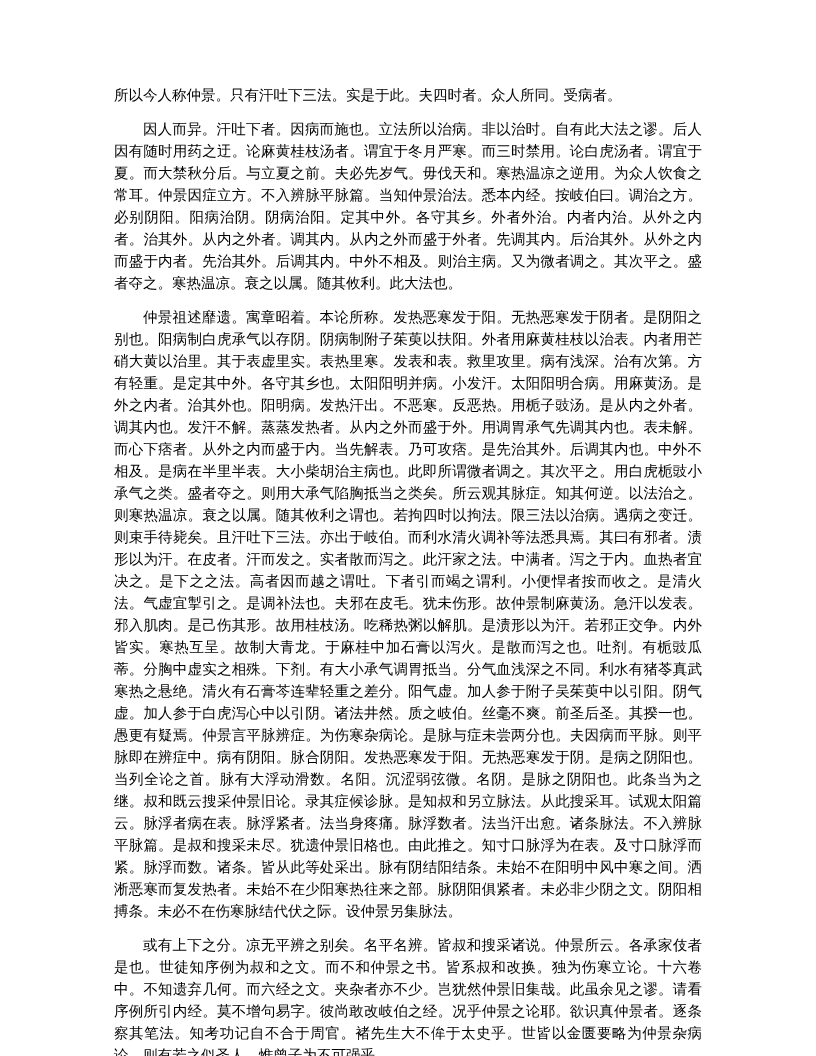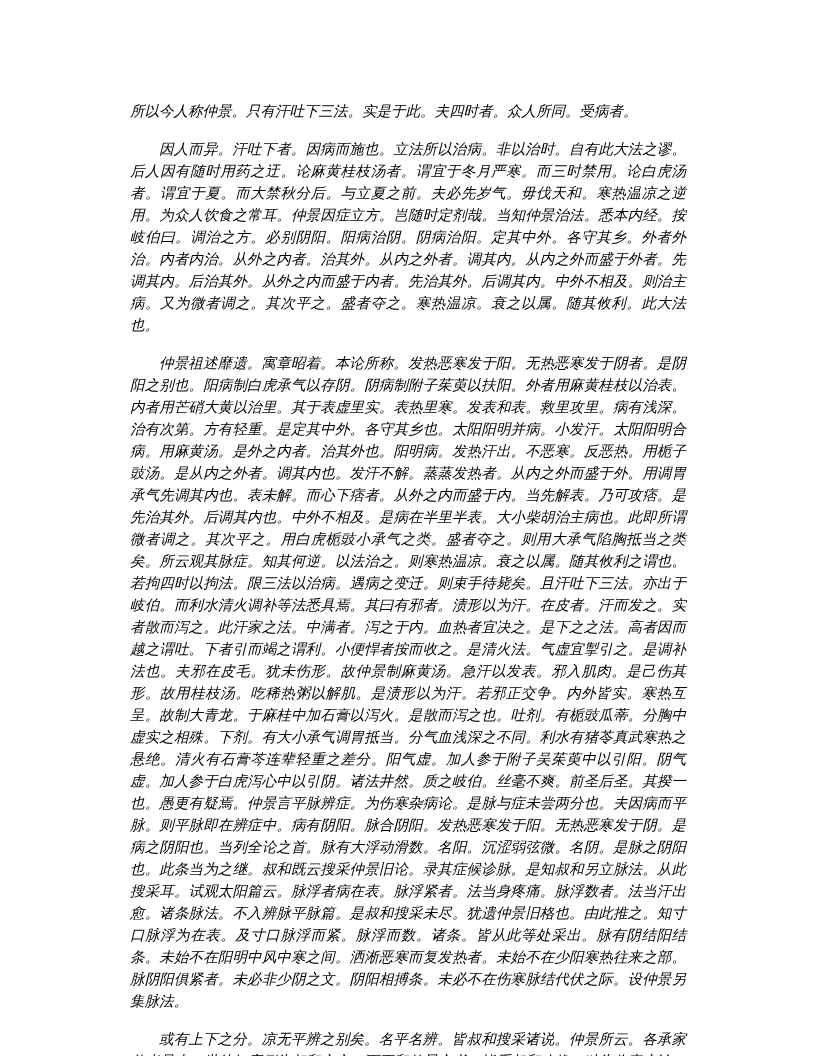--- a/index.html
+++ b/index.html
@@ -21,35 +21,34 @@
     color: #000000;
     font-family: "Liberation Serif", "DejaVu Serif", serif;
     font-size: 14.5px;
     line-height: 22px;
     text-align: justify;
     text-justify: inter-character;
     word-break: break-all;
     overflow-wrap: break-word;
   }
   .para {
-    margin: 16px;
+    margin: 0;
     padding: 0;
-    font-style: italic;
   }
   .para + .para {
     margin-top: 12px;
   }
   .para.indent {
     text-indent: 2em;
   }
 </style>
 </head>
 <body>
 
 <div class="page">
   <div class="doc-body">
     <p class="para">所以今人称仲景。只有汗吐下三法。实是于此。夫四时者。众人所同。受病者。</p>
-    <p class="para indent">因人而异。汗吐下者。因病而施也。立法所以治病。非以治时。自有此大法之谬。后人因有随时用药之迂。论麻黄桂枝汤者。谓宜于冬月严寒。而三时禁用。论白虎汤者。谓宜于夏。而大禁秋分后。与立夏之前。夫必先岁气。毋伐天和。寒热温凉之逆用。为众人饮食之常耳。仲景因症立方。岂随时定剂哉。当知仲景治法。悉本内经。按岐伯曰。调治之方。必别阴阳。阳病治阴。阴病治阳。定其中外。各守其乡。外者外治。内者内治。从外之内者。治其外。从内之外者。调其内。从内之外而盛于外者。先调其内。后治其外。从外之内而盛于内者。先治其外。后调其内。中外不相及。则治主病。又为微者调之。其次平之。盛者夺之。寒热温凉。衰之以属。随其攸利。此大法也。</p>
+    <p class="para indent">因人而异。汗吐下者。因病而施也。立法所以治病。非以治时。自有此大法之谬。后人因有随时用药之迂。论麻黄桂枝汤者。谓宜于冬月严寒。而三时禁用。论白虎汤者。谓宜于夏。而大禁秋分后。与立夏之前。夫必先岁气。毋伐天和。寒热温凉之逆用。为众人饮食之常耳。仲景因症立方。不入辨脉平脉篇。当知仲景治法。悉本内经。按岐伯曰。调治之方。必别阴阳。阳病治阴。阴病治阳。定其中外。各守其乡。外者外治。内者内治。从外之内者。治其外。从内之外者。调其内。从内之外而盛于外者。先调其内。后治其外。从外之内而盛于内者。先治其外。后调其内。中外不相及。则治主病。又为微者调之。其次平之。盛者夺之。寒热温凉。衰之以属。随其攸利。此大法也。</p>
     <p class="para indent">仲景祖述靡遗。寓章昭着。本论所称。发热恶寒发于阳。无热恶寒发于阴者。是阴阳之别也。阳病制白虎承气以存阴。阴病制附子茱萸以扶阳。外者用麻黄桂枝以治表。内者用芒硝大黄以治里。其于表虚里实。表热里寒。发表和表。救里攻里。病有浅深。治有次第。方有轻重。是定其中外。各守其乡也。太阳阳明并病。小发汗。太阳阳明合病。用麻黄汤。是外之内者。治其外也。阳明病。发热汗出。不恶寒。反恶热。用栀子豉汤。是从内之外者。调其内也。发汗不解。蒸蒸发热者。从内之外而盛于外。用调胃承气先调其内也。表未解。而心下痞者。从外之内而盛于内。当先解表。乃可攻痞。是先治其外。后调其内也。中外不相及。是病在半里半表。大小柴胡治主病也。此即所谓微者调之。其次平之。用白虎栀豉小承气之类。盛者夺之。则用大承气陷胸抵当之类矣。所云观其脉症。知其何逆。以法治之。则寒热温凉。衰之以属。随其攸利之谓也。若拘四时以拘法。限三法以治病。遇病之变迁。则束手待毙矣。且汗吐下三法。亦出于岐伯。而利水清火调补等法悉具焉。其曰有邪者。渍形以为汗。在皮者。汗而发之。实者散而泻之。此汗家之法。中满者。泻之于内。血热者宜决之。是下之之法。高者因而越之谓吐。下者引而竭之谓利。小便悍者按而收之。是清火法。气虚宜掣引之。是调补法也。夫邪在皮毛。犹未伤形。故仲景制麻黄汤。急汗以发表。邪入肌肉。是己伤其形。故用桂枝汤。吃稀热粥以解肌。是渍形以为汗。若邪正交争。内外皆实。寒热互呈。故制大青龙。于麻桂中加石膏以泻火。是散而泻之也。吐剂。有栀豉瓜蒂。分胸中虚实之相殊。下剂。有大小承气调胃抵当。分气血浅深之不同。利水有猪苓真武寒热之悬绝。清火有石膏芩连辈轻重之差分。阳气虚。加人参于附子吴茱萸中以引阳。阴气虚。加人参于白虎泻心中以引阴。诸法井然。质之岐伯。丝毫不爽。前圣后圣。其揆一也。愚更有疑焉。仲景言平脉辨症。为伤寒杂病论。是脉与症未尝两分也。夫因病而平脉。则平脉即在辨症中。病有阴阳。脉合阴阳。发热恶寒发于阳。无热恶寒发于阴。是病之阴阳也。当列全论之首。脉有大浮动滑数。名阳。沉涩弱弦微。名阴。是脉之阴阳也。此条当为之继。叔和既云搜采仲景旧论。录其症候诊脉。是知叔和另立脉法。从此搜采耳。试观太阳篇云。脉浮者病在表。脉浮紧者。法当身疼痛。脉浮数者。法当汗出愈。诸条脉法。不入辨脉平脉篇。是叔和搜采未尽。犹遗仲景旧格也。由此推之。知寸口脉浮为在表。及寸口脉浮而紧。脉浮而数。诸条。皆从此等处采出。脉有阴结阳结条。未始不在阳明中风中寒之间。洒淅恶寒而复发热者。未始不在少阳寒热往来之部。脉阴阳俱紧者。未必非少阴之文。阴阳相搏条。未必不在伤寒脉结代伏之际。设仲景另集脉法。</p>
     <p class="para indent">或有上下之分。凉无平辨之别矣。名平名辨。皆叔和搜采诸说。仲景所云。各承家伎者是也。世徒知序例为叔和之文。而不和仲景之书。皆系叔和改换。独为伤寒立论。十六卷中。不知遗弃几何。而六经之文。夹杂者亦不少。岂犹然仲景旧集哉。此虽余见之谬。请看序例所引内经。莫不增句易字。彼尚敢改岐伯之经。况乎仲景之论耶。欲识真仲景者。逐条察其笔法。知考功记自不合于周官。褚先生大不侔于太史乎。世皆以金匮要略为仲景杂病论。则有若之似圣人。惟曾子为不可强乎。</p>
 
   </div>
 </div>
 
 </body></html>

